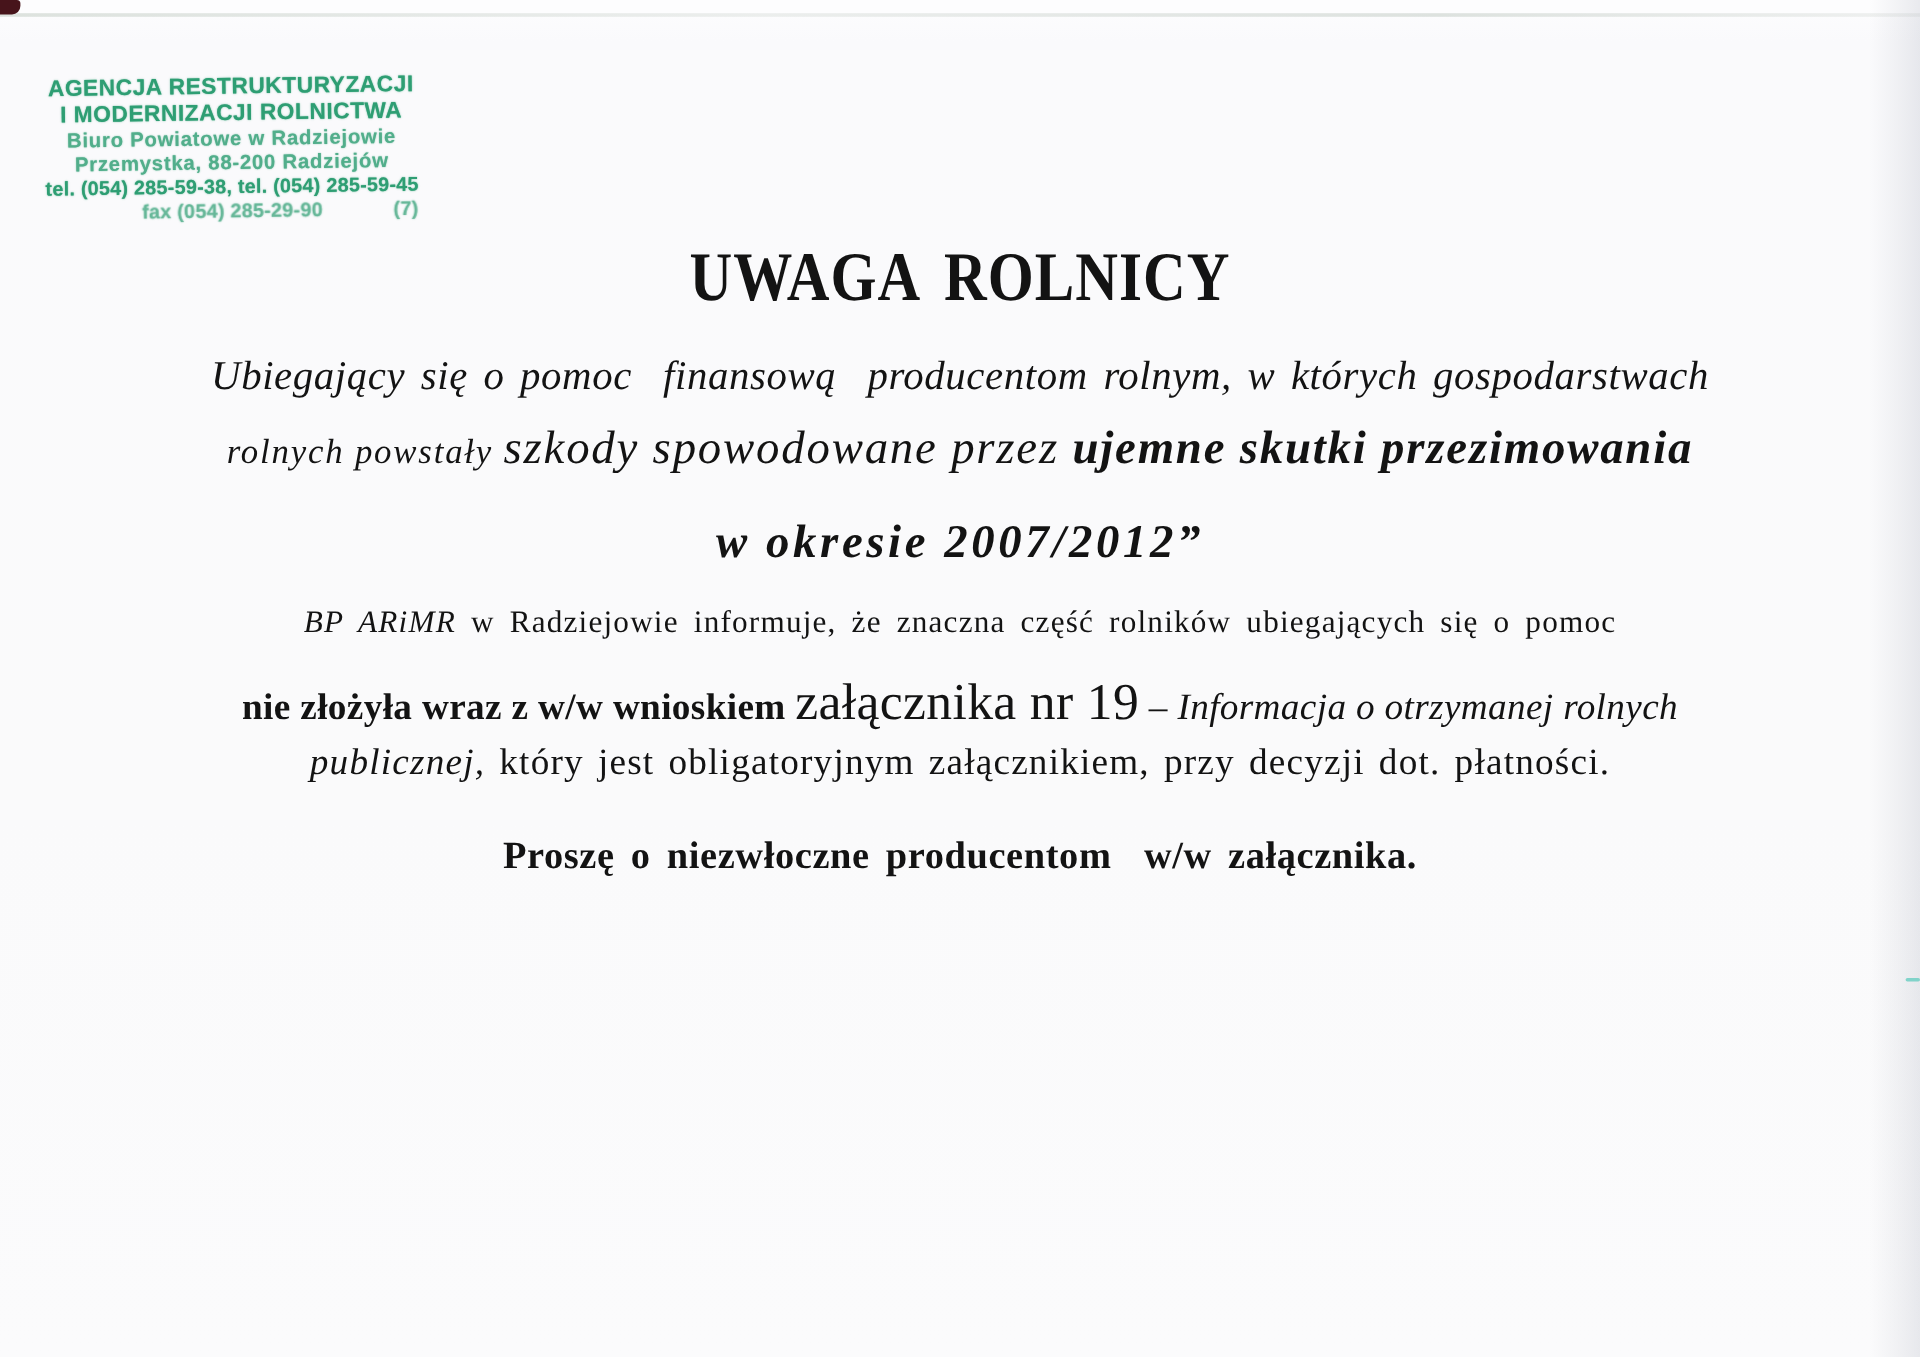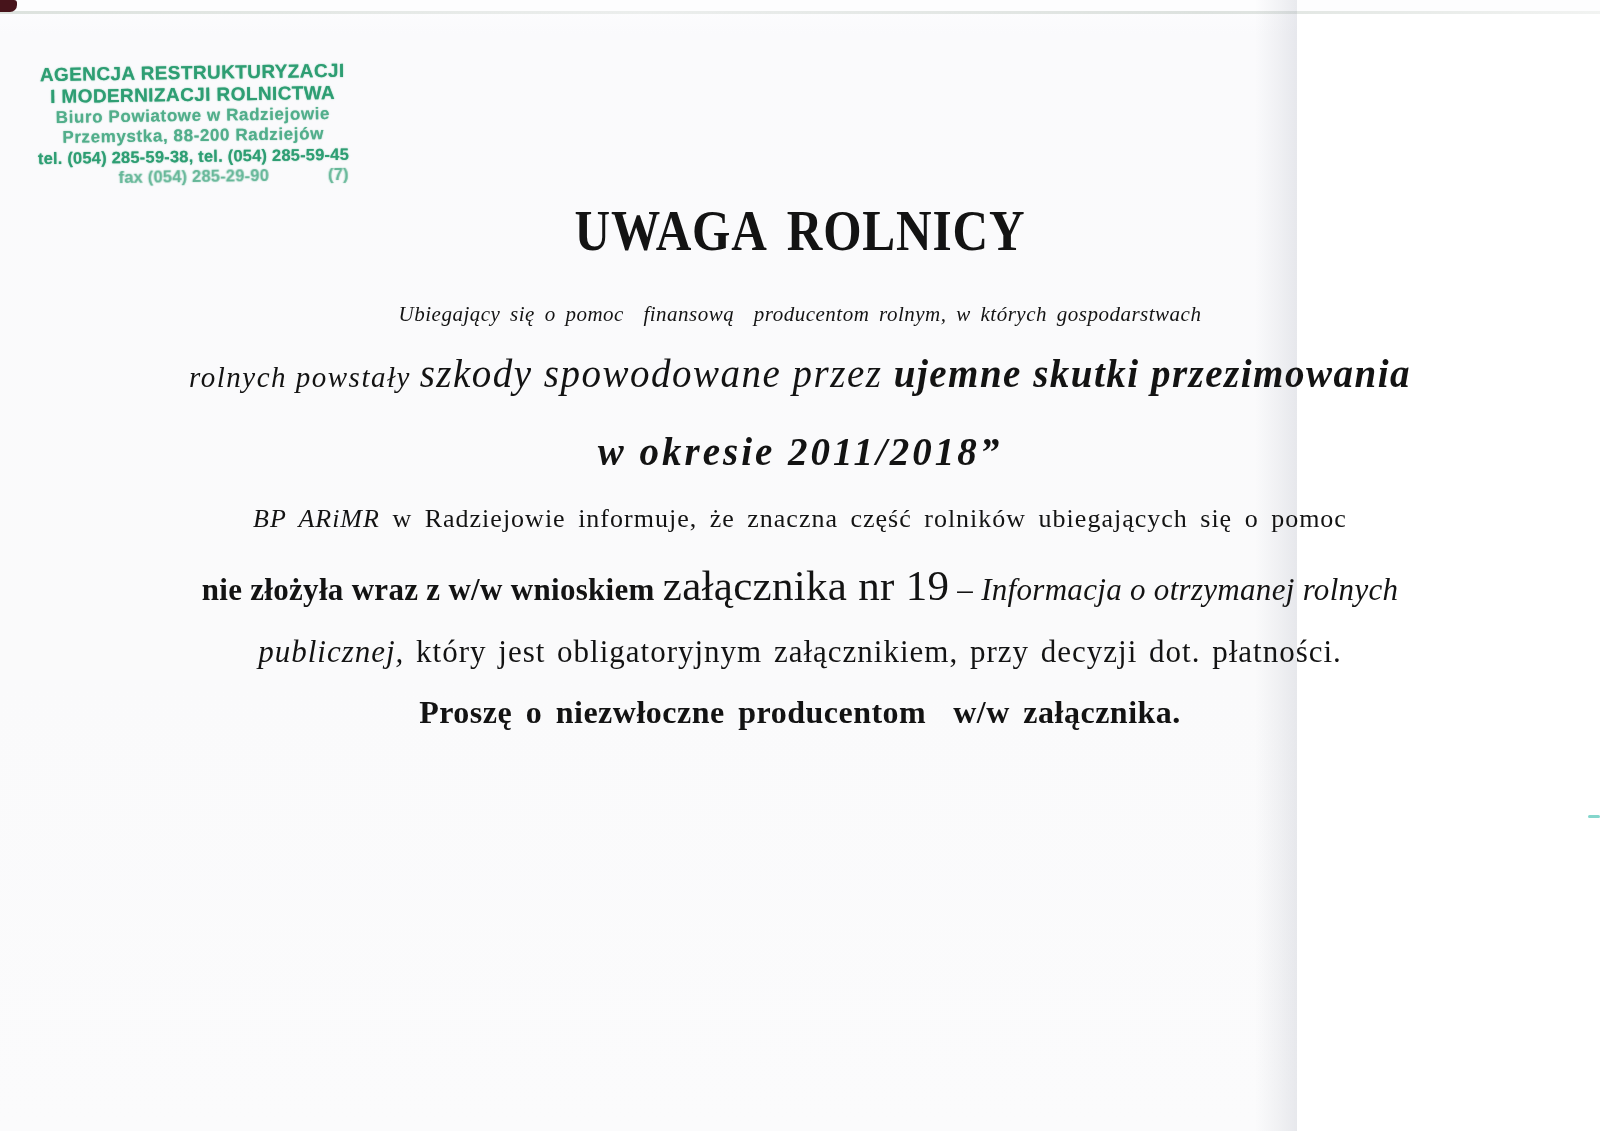--- a/index.html
+++ b/index.html
@@ -4,21 +4,21 @@
 <style>
   html, body { margin: 0; padding: 0; }
   body {
     width: 1600px; height: 1131px;
     background: #ffffff;
     font-family: "Liberation Serif", "DejaVu Serif", serif;
     overflow: hidden;
   }
   .sheet {
     position: relative;
-    width: 1297px; height: 1131px;
+    width: 1600px; height: 1131px;
     background: linear-gradient(180deg, #fdfdfe 0%, #fafafc 3%, #fafafb 60%, #fbfbfc 100%);
   }
   
   .top-strip {
     position: absolute; left: 0; top: 0; width: 1600px; height: 11px;
     background: #fdfdfe;
   }
   .top-scan-line {
     position: absolute; left: 0; top: 11px; width: 1600px; height: 3px;
     background: linear-gradient(90deg, rgba(195,205,196,.55), rgba(205,212,206,.35) 40%, rgba(190,200,192,.5) 75%, rgba(210,215,210,.3));
@@ -72,37 +72,37 @@
   .line {
     position: absolute; left: 0; width: 1410px;
     text-align: center; color: #131313; white-space: pre;
   }
   .line-title {
     top: 200px; font-size: 58px; font-weight: 700; line-height: 62px;
     letter-spacing: 1px; word-spacing: 10px;
     transform: scaleX(.85); transform-origin: 50% 50%;
   }
   .line-p1 {
-    top: 294px; font-size: 21px; font-style: italic; line-height: 40px;
+    top: 294px; font-size: 34px; font-style: italic; line-height: 40px;
     letter-spacing: .5px; word-spacing: 4px;
   }
   .line-p2 { top: 348px; font-size: 39px; font-style: italic; line-height: 52px; letter-spacing: 1.5px; text-align: center; }
   .line-p2 .small { font-size: 29px; }
   .line-p2 .bold { font-weight: 700; }
   .line-p3 {
     top: 426px; font-size: 39px; font-style: italic; font-weight: 700;
     line-height: 52px; letter-spacing: 3px;
   }
   .line-p4 { top: 498px; font-size: 26px; line-height: 42px; letter-spacing: 1px; word-spacing: 5px; }
   .line-p4 .it { font-style: italic; }
   .line-p5 { top: 558px; font-size: 31px; line-height: 56px; letter-spacing: .3px; }
   .line-p5 .bold { font-weight: 700; text-align: right; }
   .line-p5 .big { font-size: 43px; font-weight: 400; }
   .line-p5 .it { font-style: italic; }
-  .line-p6 { top: 631px; font-size: 31px; line-height: 42px; letter-spacing: 1px; word-spacing: 3px; }
+  .line-p6 { top: 614px; font-size: 31px; line-height: 42px; letter-spacing: 1px; word-spacing: 3px; }
   .line-p6 .it { font-style: italic; }
   .line-p7 {
     top: 691px; font-size: 32px; font-weight: 700; line-height: 42px;
     letter-spacing: .5px; word-spacing: 5px;
   }
 </style>
 </head>
 <body>
 
 <div class="sheet">
@@ -123,21 +123,21 @@
   </div>
 
   <div class="text-block">
 
     <div class="line line-title">UWAGA ROLNICY</div>
 
     <div class="line line-p1">Ubiegający się o pomoc  finansową  producentom rolnym, w których gospodarstwach</div>
 
     <div class="line line-p2"><span class="small">rolnych powstały </span><span>szkody spowodowane przez </span><span class="bold">ujemne skutki przezimowania</span></div>
 
-    <div class="line line-p3">w okresie 2011/2018”</div>
+    <div class="line line-p3">w okresie 2007/2012”</div>
 
     <div class="line line-p4"><span class="it">BP ARiMR</span><span> w Radziejowie informuje, że znaczna część rolników ubiegających się o pomoc</span></div>
 
     <div class="line line-p5"><span class="bold">nie złożyła wraz z w/w wnioskiem </span><span class="big">załącznika nr 19</span><span class="it"> – </span><span class="it">Informacja o otrzymanej rolnych</span></div>
 
     <div class="line line-p6"><span class="it">publicznej,</span><span> który jest obligatoryjnym załącznikiem, przy decyzji dot. płatności.</span></div>
 
     <div class="line line-p7">Proszę o niezwłoczne producentom  w/w załącznika.</div>
 
   </div>

